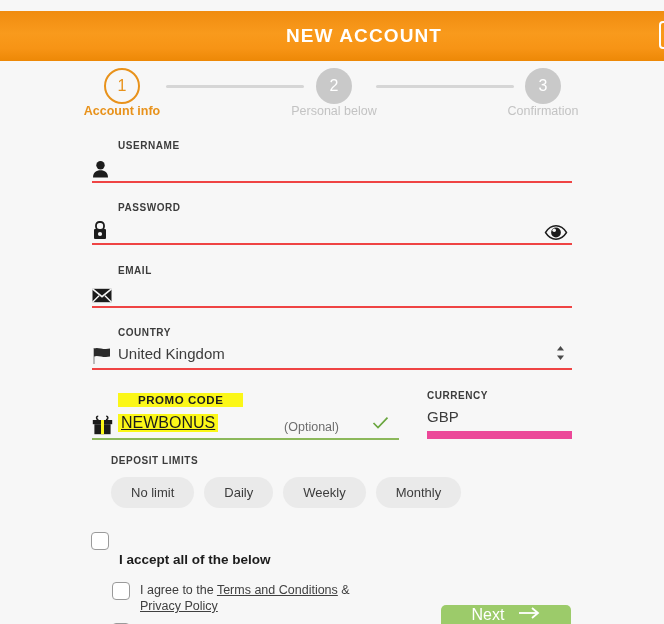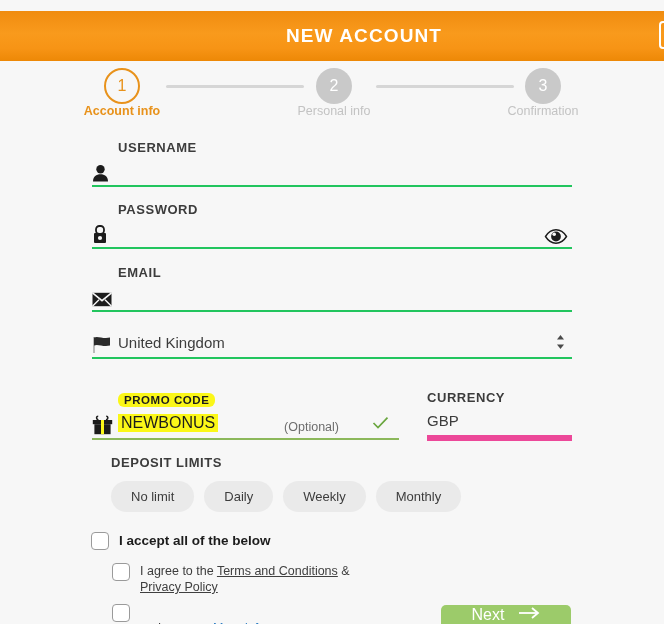--- a/index.html
+++ b/index.html
@@ -100,30 +100,30 @@
 
   
   .form { position: absolute; top: 0; left: 0; width: 664px; height: 624px; }
 
   .field {
     position: absolute;
     left: 92px;
     width: 480px;
   }
   .field-label {
-    font-size: 13px;
+    font-size: 10px;
     color: #3c3c3c;
     letter-spacing: 0.55px;
     font-weight: bold;
     margin-left: 26px;
   }
   .field-row {
     position: relative;
     height: 30px;
-    border-bottom: 2px solid #22c55e;
+    border-bottom: 2px solid #ef4444;
     display: flex;
     align-items: center;
   }
   .field-icon {
     width: 26px;
     height: 24px;
     display: flex;
     align-items: flex-end;
     justify-content: flex-start;
     flex: 0 0 26px;
@@ -154,45 +154,45 @@
     cursor: pointer;
     display: flex;
     align-items: center;
   }
 
   
   .promo-label-wrap { margin-left: 26px; }
   .hl {
     background: #fbf718;
     color: #1c1c1c;
-    padding: 1px 6px;
-    border-radius: 6px;
+    padding: 1px 20px;
   }
   .promo-row {
     border-bottom: 2px solid #8cb85b;
   }
   .promo-value {
     font-size: 16px;
     color: #1c1c1c;
     background: #fbf718;
     padding: 0 3px;
+    text-decoration: underline;
   }
   .optional-text {
     position: absolute;
     right: 60px;
     bottom: 4px;
     font-size: 12.5px;
     color: #6d6d6d;
   }
   .promo-check {
     position: absolute;
     right: 10px;
     bottom: 4px;
   }
-  .currency-row { border-bottom: 6px solid #ec4899; }
+  .currency-row { border-bottom: 8px solid #ec4899; }
 
   
   .chips { display: flex; gap: 10px; margin-left: 0px; align-items: center; }
   .chip {
     background: #eaeaea;
     color: #3c3c3c;
     border-radius: 16px;
     font-size: 13px;
     padding: 8px 20px;
     cursor: pointer;
@@ -209,20 +209,21 @@
     box-sizing: border-box;
     flex: 0 0 18px;
     cursor: pointer;
   }
   .cb-row { display: flex; align-items: flex-start; gap: 10px; }
   .cb-main-text {
     font-size: 13.5px;
     color: #1c1c1c;
     font-weight: bold;
     line-height: 18px;
+    margin-top: 19px;
   }
   .cb-sub-text {
     font-size: 12.5px;
     color: #3c3c3c;
     line-height: 16px;
   }
   .u-link { text-decoration: underline; color: #404040; cursor: pointer; }
   .b-link { text-decoration: underline; color: #2f7fc4; cursor: pointer; }
 
   .next-btn {
@@ -265,21 +266,21 @@
     <div class="step-circle">
       <span>1</span>
     </div>
     <div class="step-label">Account info</div>
   </div>
 
   <div class="step inactive" style="left:259px;">
     <div class="step-circle">
       <span>2</span>
     </div>
-    <div class="step-label">Personal info</div>
+    <div class="step-label">Personal below</div>
   </div>
 
   <div class="step inactive" style="left:468px;">
     <div class="step-circle">
       <span>3</span>
     </div>
     <div class="step-label">Confirmation</div>
   </div>
 </div>
 
@@ -327,20 +328,21 @@
           <rect x="0.5" y="0.8" width="19" height="13.4" fill="#1c1c1c"></rect>
           <path d="M0.5 0.8 L10 8.6 L19.5 0.8" fill="none" stroke="#f7f7f7" stroke-width="1.6"></path>
           <path d="M0.5 14.2 L7 7.8 M19.5 14.2 L13 7.8" fill="none" stroke="#f7f7f7" stroke-width="1.4"></path>
         </svg>
       </span>
       <input class="field-input" type="text" value="" style="">
     </div>
   </div>
 
   <div class="field" style="top:327px;">
+    <div class="field-label">COUNTRY</div>
     <div class="field-row">
       <span class="field-icon">
         <svg width="20" height="18" viewBox="0 0 20 18">
           <path d="M2 1 L2 17" stroke="#9a9a9a" stroke-width="1.3" fill="none"></path>
           <path d="M2 1.5 C6 -0.4 11 3.2 18 1.5 L18 9.5 C11 11.2 6 7.6 2 9.5 Z" fill="#2a2a2a"></path>
         </svg>
       </span>
       <span class="field-input" style="display:flex;align-items:center;">United Kingdom</span>
       <span class="select-caret">
         <svg width="11" height="20" viewBox="0 0 11 20">

